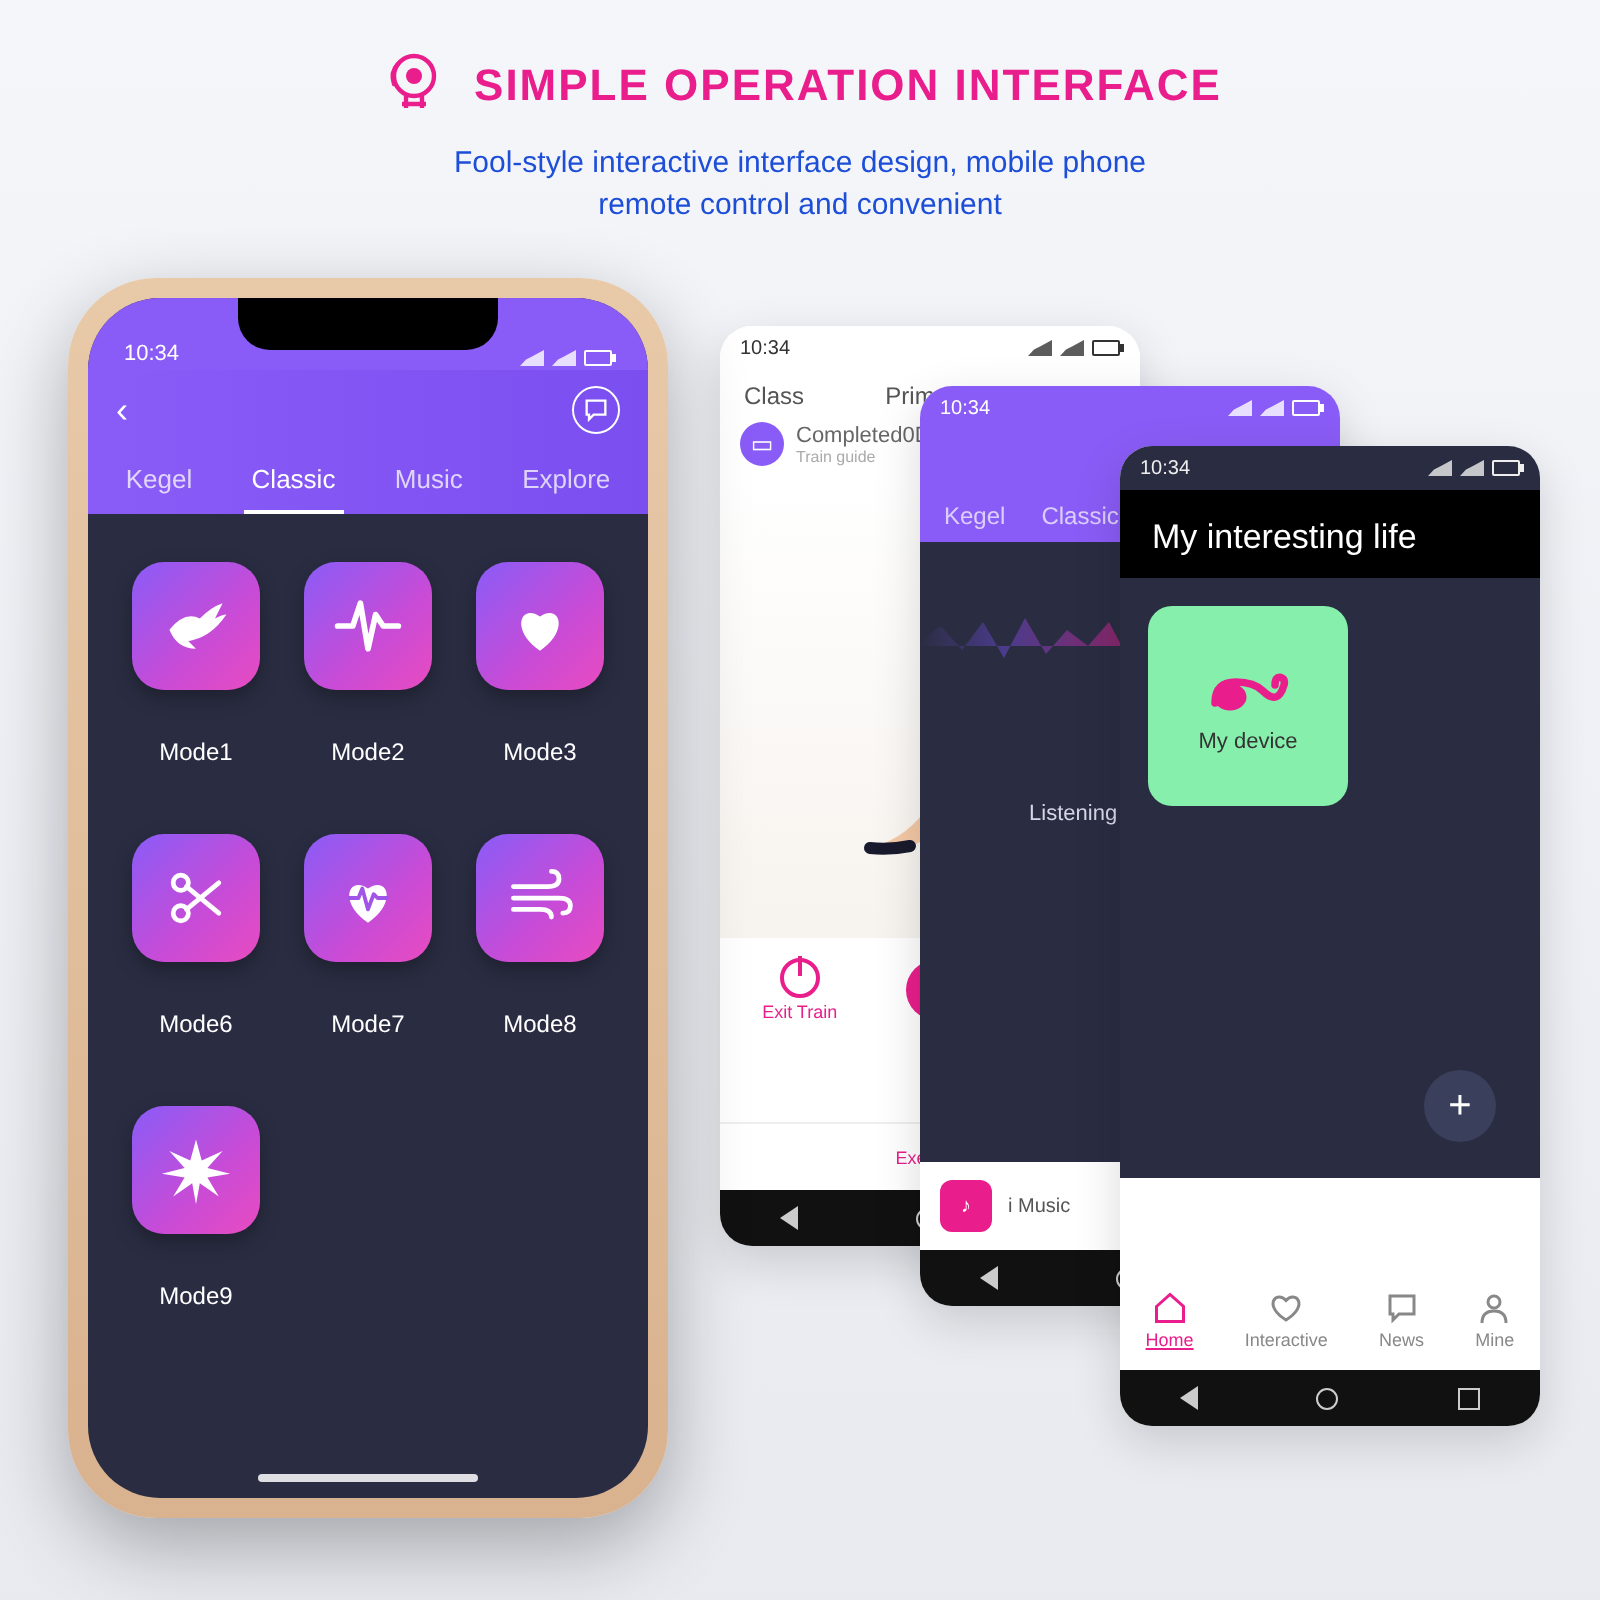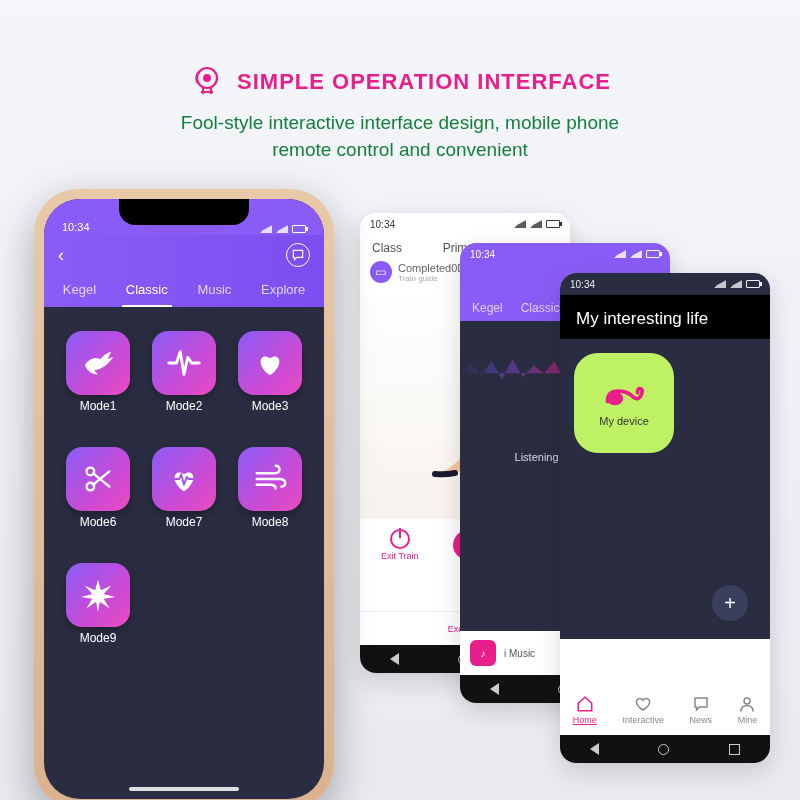--- a/index.html
+++ b/index.html
@@ -9,39 +9,38 @@
     background: linear-gradient(180deg, #f5f6fa 0%, #e8eaf0 100%);
     font-family: -apple-system, BlinkMacSystemFont, "Segoe UI", sans-serif;
     position: relative;
     overflow: hidden;
   }
 
   
   .header {
     text-align: center;
     padding-top: 22px;
-    margin-top: 40px;
   }
   .header-row {
     display: flex;
     align-items: center;
     justify-content: center;
     gap: 12px;
   }
   .head-icon { color: #e91e8c; }
   .title {
     color: #e91e8c;
     font-size: 22px;
     font-weight: 700;
     letter-spacing: 1px;
   }
   .subtitle {
     margin-top: 8px;
-    color: #15803d;
-    font-size: 19px;
+    color: #1d4ed8;
+    font-size: 15px;
     line-height: 1.4;
     text-align: center;
   }
 
   
   .stage {
     position: relative;
     width: 100%;
     height: 640px;
     margin-top: 20px;
@@ -118,21 +117,21 @@
     opacity:.5; clip-path: polygon(0 50%,5% 30%,10% 60%,15% 25%,20% 70%,25% 20%,30% 65%,35% 35%,40% 55%,45% 25%,50% 75%,55% 30%,60% 60%,65% 20%,70% 70%,75% 35%,80% 55%,85% 25%,90% 65%,95% 40%,100% 50%,100% 55%,0 55%);
   }
   .p3 .listen { position:absolute; top:130px; left:0; right:0; text-align:center; color:#d6d6e6; font-size:11px;}
   .p3 .musicrow {position:absolute; bottom:28px; left:0; right:0; height:44px; background:#fff; display:flex; align-items:center; padding:0 10px; gap:8px; font-size:10px; color:#555;}
   .p3 .musicrow .mi{width:26px;height:26px;background:#e91e8c;border-radius:6px;display:flex;align-items:center;justify-content:center;color:#fff;}
 
   
   .p4 { left: 560px; top: 90px; height:490px;}
   .p4 .hdr4 { background:#000000; color:#fff; padding:14px 16px 10px; font-size:17px;}
   .p4 .body4 { background:#2a2d42; height:300px; position:relative; padding:14px;}
-  .p4 .card { width:100px; height:100px; background:#bef264; border-radius:24px; display:flex; flex-direction:column; align-items:center; justify-content:center; gap:6px;}
+  .p4 .card { width:100px; height:100px; background:#86efac; border-radius:12px; display:flex; flex-direction:column; align-items:center; justify-content:center; gap:6px;}
   .p4 .card svg{width:46px;height:30px;}
   .p4 .card .cl{font-size:11px;color:#333;}
   .p4 .addbtn{position:absolute;right:22px;bottom:18px;width:36px;height:36px;border-radius:50%;background:#3a3f5c;color:#fff;display:flex;align-items:center;justify-content:center;font-size:20px;}
   .p4 .tabs4 {position:absolute;bottom:28px;left:0;right:0;height:50px;background:#fff;display:flex;justify-content:space-around;align-items:center;font-size:9px;color:#888;}
   .p4 .tabs4 .tb{display:flex;flex-direction:column;align-items:center;gap:2px;}
   .p4 .tabs4 .tb svg{width:18px;height:18px;}
   .p4 .tabs4 .act{color:#e91e8c;text-decoration:underline;}
 
   
   .bigphone {
@@ -169,21 +168,21 @@
   .bigphone .hdr1 .tabs{position:absolute;bottom:0;left:0;right:0;display:flex;justify-content:space-around;font-size:13px;padding:0 4px;}
   .bigphone .hdr1 .tabs span{padding:0 4px 8px;opacity:.75;}
   .bigphone .hdr1 .tabs .act{opacity:1;border-bottom:2.5px solid #fff;}
 
   .bigphone .grid {
     padding: 24px 18px;
     display: grid;
     grid-template-columns: repeat(3, 1fr);
     gap: 34px 14px;
   }
-  .mode { display:flex; flex-direction:column; align-items:center; gap:4px;}
+  .mode { display:flex; flex-direction:column; align-items:center; gap:24px;}
   .mode .tile {
     width:64px; height:64px; border-radius:16px;
     background: linear-gradient(135deg,#8a5cf7,#c94bd6 60%,#e94bc0);
     display:flex; align-items:center; justify-content:center;
     box-shadow: 0 4px 10px rgba(0,0,0,.3);
   }
   .mode .tile svg{width:38px;height:38px;fill:#fff;}
   .mode .ml { color:#fff; font-size:12px; }
 
   .bigphone .homebar{position:absolute;bottom:8px;left:50%;transform:translateX(-50%);width:110px;height:4px;border-radius:3px;background:#fff;opacity:.85;}

